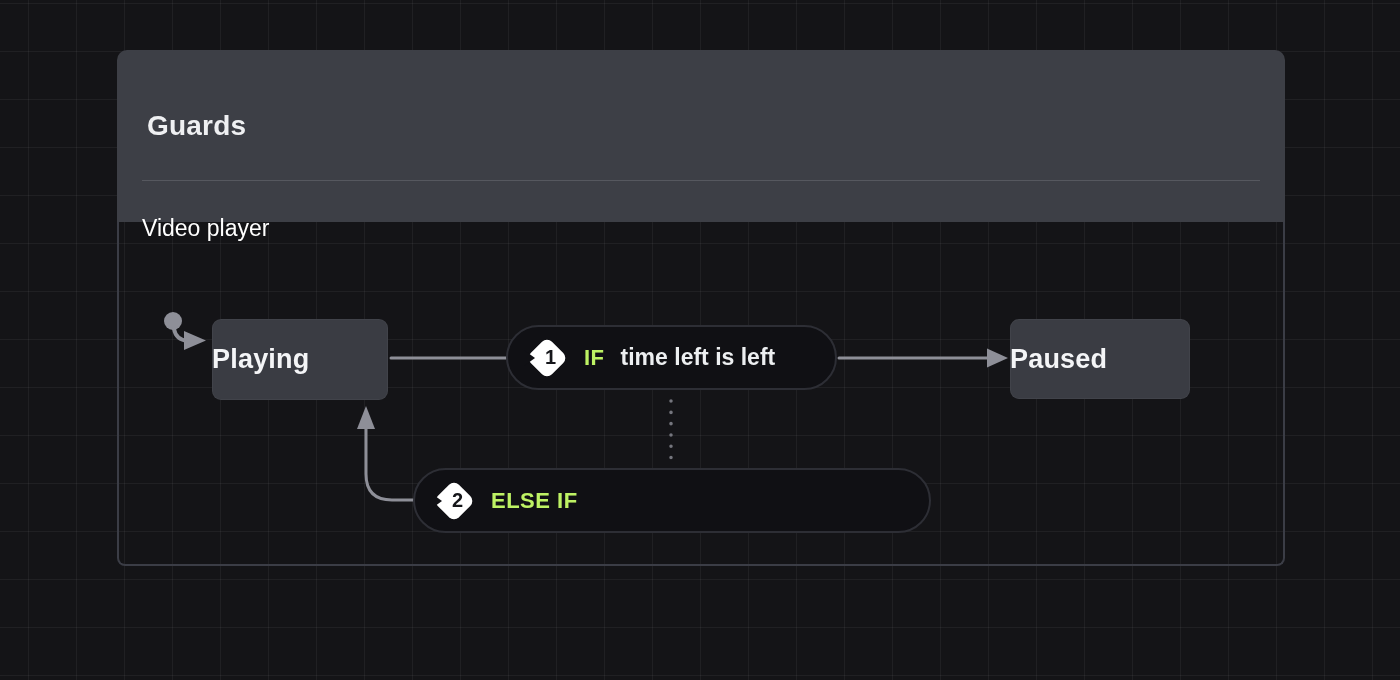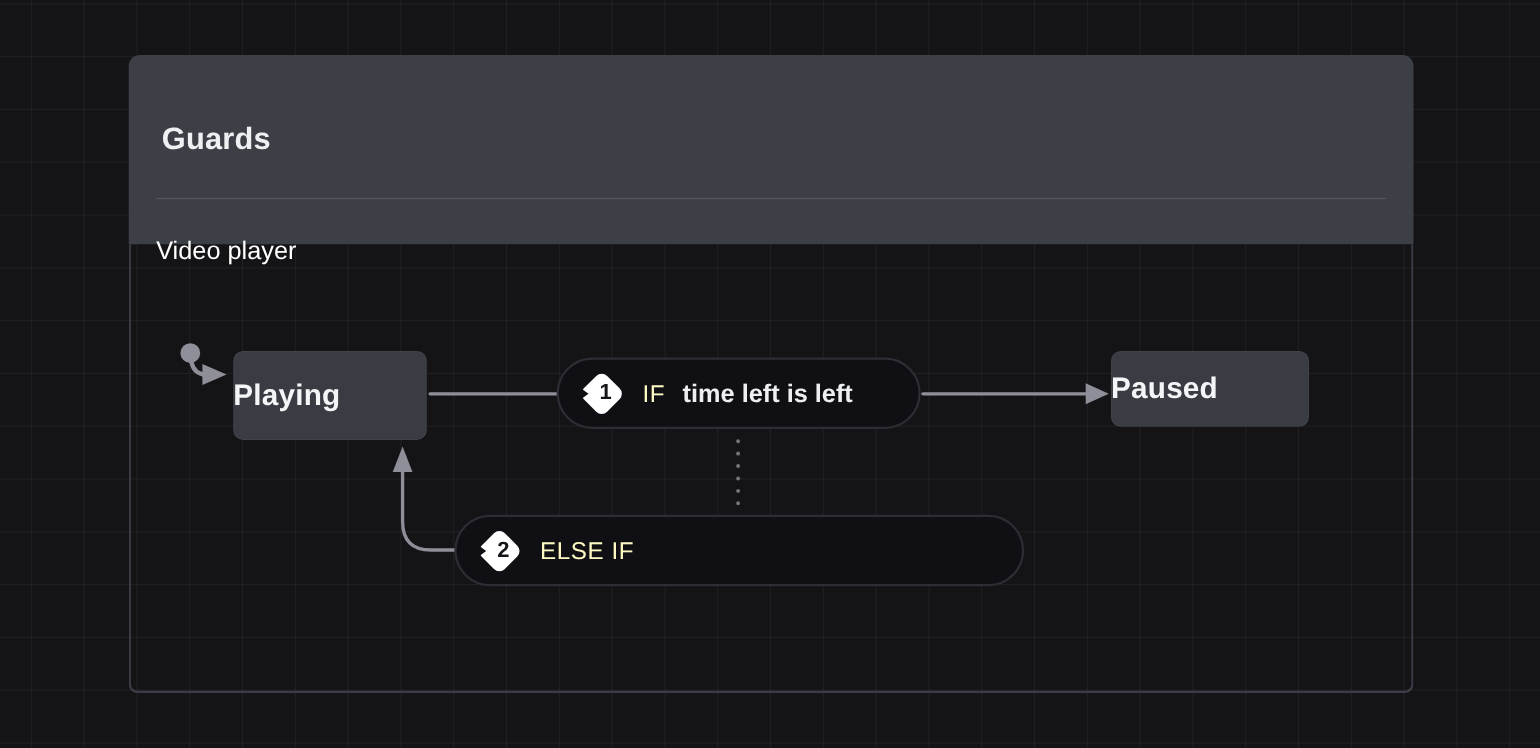--- a/index.html
+++ b/index.html
@@ -9,21 +9,21 @@
     font-family:"Liberation Sans", sans-serif;
     background-color:#141417;
     background-image:
       linear-gradient(to right, rgba(255,255,255,0.05) 1px, transparent 1px),
       linear-gradient(to bottom, rgba(255,255,255,0.05) 1px, transparent 1px);
     background-size:48px 48px;
     background-position:28px 3px;
   }
 
   
-  .panel { position:absolute; left:117px; top:50px; width:1168px; height:580px; }
+  .panel { position:absolute; left:117px; top:50px; width:1168px; height:516px; }
   .panel-header {
     position:absolute; left:0; top:0; right:0; height:172px;
     background:#3d3f46; border-radius:10px 10px 0 0;
   }
   .panel-title {
     position:absolute; left:30px; top:76px; transform:translateY(-50%);
     font-size:28px; font-weight:700; color:#eff0f2; letter-spacing:0.2px;
   }
   .panel-divider {
     position:absolute; left:25px; right:25px; top:130px; height:1px;
@@ -42,31 +42,31 @@
 
   
   .state {
     position:absolute; display:flex; align-items:center; justify-content:flex-start;
     background:#3a3c43; border-radius:9px;
     box-shadow: inset 0 0 0 1px rgba(255,255,255,0.04);
     color:#f4f5f7; font-size:27px; font-weight:700; letter-spacing:0.2px;
     cursor:pointer;
   }
   .state-playing { left:212px; top:319px; width:176px; height:81px; }
-  .state-paused  { left:1010px; top:319px; width:180px; height:69px; }
+  .state-paused  { left:1010px; top:319px; width:180px; height:80px; }
 
   
   .pill {
     position:absolute; height:65px; display:flex; align-items:center;
     background:#101014; border:2px solid #2d2e35; border-radius:33px;
     padding:0 24px 0 16px; white-space:nowrap; cursor:pointer;
   }
   .pill-1 { left:506px; top:325px; width:331px; }
   .pill-2 { left:413px; top:468px; width:518px; }
-  .pill .keyword { color:#fef9c3; font-size:22px; font-weight:400; margin-left:14px; letter-spacing:0.5px; }
+  .pill .keyword { color:#bef264; font-size:22px; font-weight:700; margin-left:14px; letter-spacing:0.5px; }
   .pill .condition { color:#edeff1; font-size:23px; font-weight:600; margin-left:16px; }
 
   
   .guard-icon { position:relative; width:46px; height:46px; flex:0 0 46px; }
   .guard-icon .diamond {
     position:absolute; left:8px; top:8px; width:30px; height:30px;
     background:#ffffff; border-radius:7px; transform:rotate(45deg);
   }
   .guard-icon .notch {
     position:absolute; left:0; top:50%; transform:translateY(-50%);

